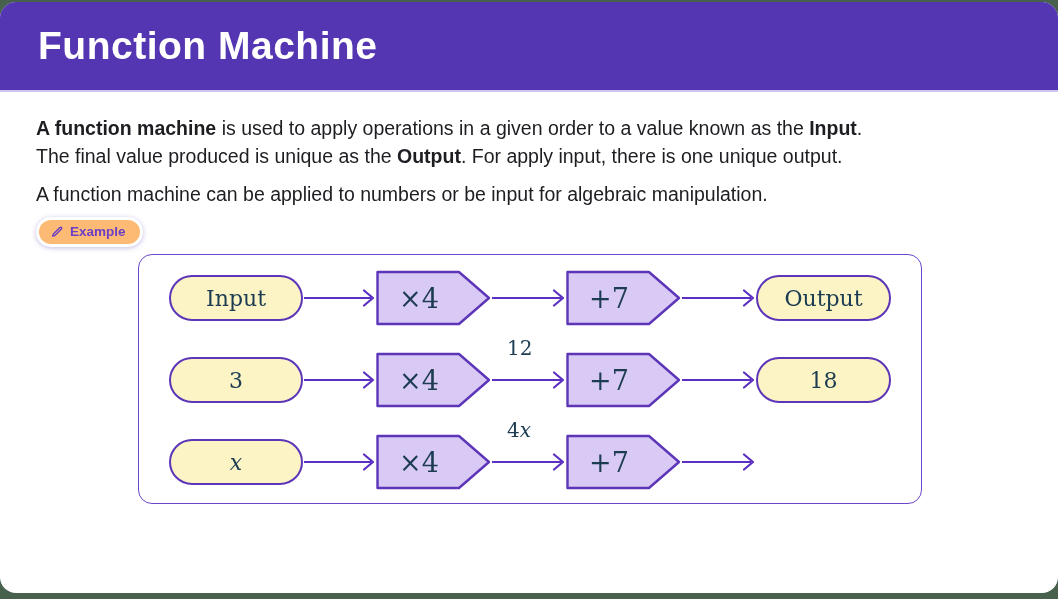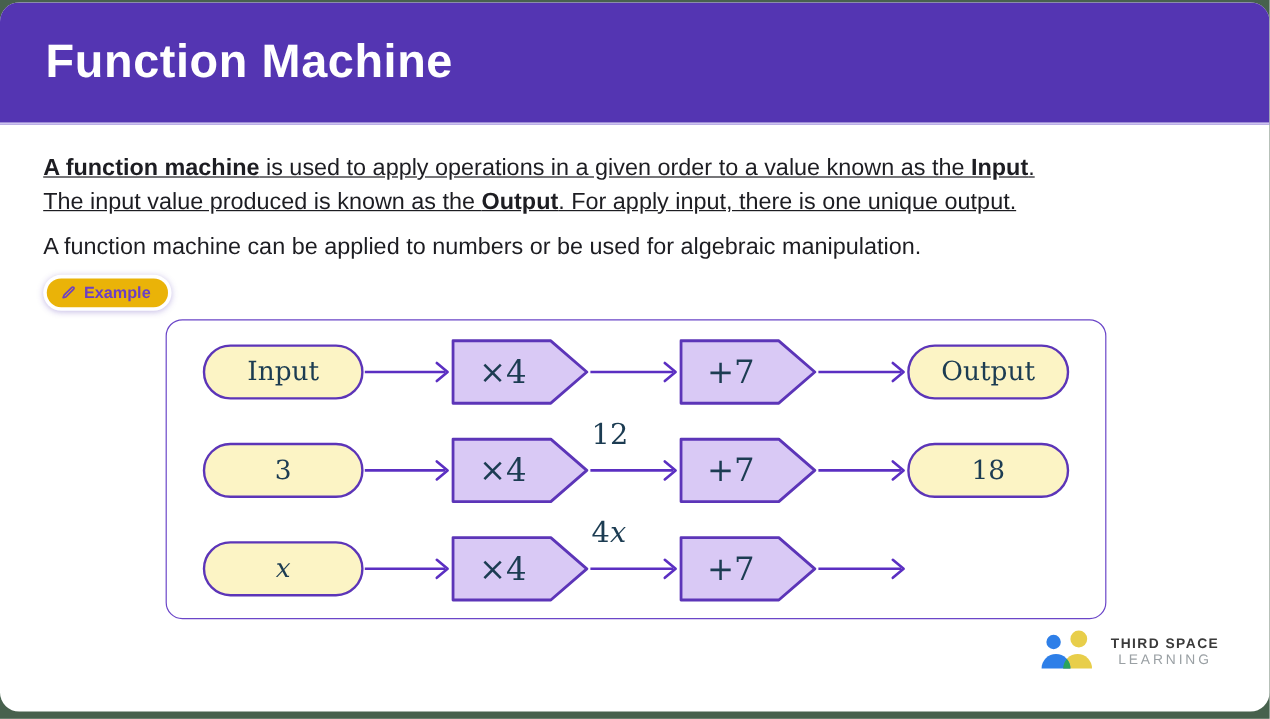--- a/index.html
+++ b/index.html
@@ -2,73 +2,73 @@
 <html><head>
 <meta charset="utf-8">
 <style>
   * { margin:0; padding:0; box-sizing:border-box; }
   html,body { width:1058px; height:599px; overflow:hidden; }
   body { background:#47614d; font-family:"Liberation Sans","DejaVu Sans",sans-serif; position:relative; }
 
   .card { position:absolute; left:0; right:0; top:2px; bottom:6px; background:#ffffff;
           border-radius:16px; overflow:hidden; }
 
-  .header { height:102px; background:#5435b2; border-bottom:2px solid #cdc4ef;
+  .header { height:90px; background:#5435b2; border-bottom:2px solid #cdc4ef;
             display:flex; align-items:center; padding-left:38px; }
   .header h1 { color:#ffffff; font-size:39px; font-weight:bold; letter-spacing:0.5px; }
 
   .content { padding:0 36px; }
-  .para { margin-top:22px; font-size:19.5px; line-height:28px; color:#1d1d22;text-decoration:underline; }
+  .para { margin-top:22px; font-size:19.5px; line-height:28px; color:#1d1d22; }
   .para2 { margin-top:13px; font-size:19.5px; color:#1d1d22; }
   .bold { font-weight:bold; }
 
   .badge-outer { display:inline-block; margin-top:11px; background:#ffffff; border-radius:999px;
                  padding:3px; box-shadow:0 1px 5px rgba(90,60,180,0.35); }
-  .badge-inner { display:flex; align-items:center; gap:6px; background:#eab308; border-radius:999px;
+  .badge-inner { display:flex; align-items:center; gap:6px; background:#fdba74; border-radius:999px;
                  padding:4px 14px 5px 12px; color:#6c3fc5; font-weight:bold; font-size:13.5px; }
 
   .diagram-box { margin:7px 0 0 102px; width:784px; height:250px;
                  border:1.6px solid #6b46c8; border-radius:14px; padding-top:2px; background:#fff; }
   .machine-row { display:flex; align-items:center; height:82px; padding-left:30px; }
 
   .serif { font-family:"DejaVu Serif","Liberation Serif",serif; color:#1c3c52; }
   .pill { width:134px; height:46px; border:2.2px solid #5c35b8; border-radius:23px;
           background:#fcf4c5; display:flex; align-items:center; justify-content:center;
           font-size:22px; flex-shrink:0; }
   .pill.out { width:135px; }
 
   .pent { position:relative; width:115px; height:56px; flex-shrink:0; }
   .pent svg { position:absolute; left:0; top:0; }
   .pent .op { position:absolute; left:0; top:0; width:86px; height:56px; display:flex;
               align-items:center; justify-content:center; font-size:27px; }
 
   .arrow-wrap { position:relative; flex-shrink:0; display:flex; align-items:center; }
-  .mid-label { position:absolute; left:2px; top:-32px; font-size:24px; white-space:nowrap; }
+  .mid-label { position:absolute; left:16px; top:-32px; font-size:20px; white-space:nowrap; }
 
   .logo { position:absolute; right:42px; bottom:32px; display:flex; align-items:center; gap:10px; }
   .logo-text .l1 { font-size:11.5px; font-weight:bold; color:#3a3a3a; letter-spacing:1.2px; }
   .logo-text .l2 { font-size:11.5px; color:#9aa0a4; letter-spacing:2.4px; text-align:center; margin-top:1px; }
 </style>
 </head>
 <body>
 
 <div class="card">
 
   <div class="header">
     <h1>Function Machine</h1>
   </div>
 
   <div class="content">
 
     <div class="para">
       <span class="bold">A function machine</span><span> is used to apply operations in a given order to a value known as the </span><span class="bold">Input</span><span>.</span><br>
-      <span>The input value produced is known as the </span><span class="bold">Output</span><span>. For apply input, there is one unique output.</span>
+      <span>The final value produced is unique as the </span><span class="bold">Output</span><span>. For apply input, there is one unique output.</span>
     </div>
 
-    <div class="para2">A function machine can be applied to numbers or be used for algebraic manipulation.</div>
+    <div class="para2">A function machine can be applied to numbers or be input for algebraic manipulation.</div>
 
     <div class="badge-outer">
       <div class="badge-inner">
         <svg width="13" height="13" viewBox="0 0 13 13">
           <path d="M2.4 10.6 L8.9 4.1 a1.05 1.05 0 0 1 1.5 0 a1.05 1.05 0 0 1 0 1.5 L3.9 12.1 L1.6 12.6 Z" transform="translate(0,-1.6)" fill="none" stroke="#6c3fc5" stroke-width="1.4" stroke-linejoin="round"></path>
         </svg>
         <span>Example</span>
       </div>
     </div>
 
@@ -175,27 +175,14 @@
         </div>
         <svg class="arrow" width="75" height="24" viewBox="0 0 75 24">
             <path d="M1 12 H70" stroke="#5b2fc2" stroke-width="2.2" fill="none"></path>
             <path d="M63 4.5 L72 12 L63 19.5" stroke="#5b2fc2" stroke-width="2.2" fill="none" stroke-linecap="round" stroke-linejoin="round"></path>
           </svg>
       </div>
 
     </div>
   </div>
 
-  <div class="logo">
-    <svg width="50" height="36" viewBox="0 0 50 36">
-      <path d="M20 32 A12 12 0 0 1 44 32 Z" fill="#e8ce4a"></path>
-      <path d="M2 32 A12 12 0 0 1 26 32 Z" fill="#2e7fe8"></path>
-      <path d="M26 32 A12 12 0 0 0 23 24.1 A12 12 0 0 0 20 32 Z" fill="#2aa45a"></path>
-      <circle cx="12" cy="10" r="6" fill="#2e7fe8"></circle>
-      <circle cx="33" cy="7.5" r="7" fill="#e8ce4a"></circle>
-    </svg>
-    <div class="logo-text">
-      <div class="l1">THIRD SPACE</div>
-      <div class="l2">LEARNING</div>
-    </div>
-  </div>
 
 </div>
 
 </body></html>

